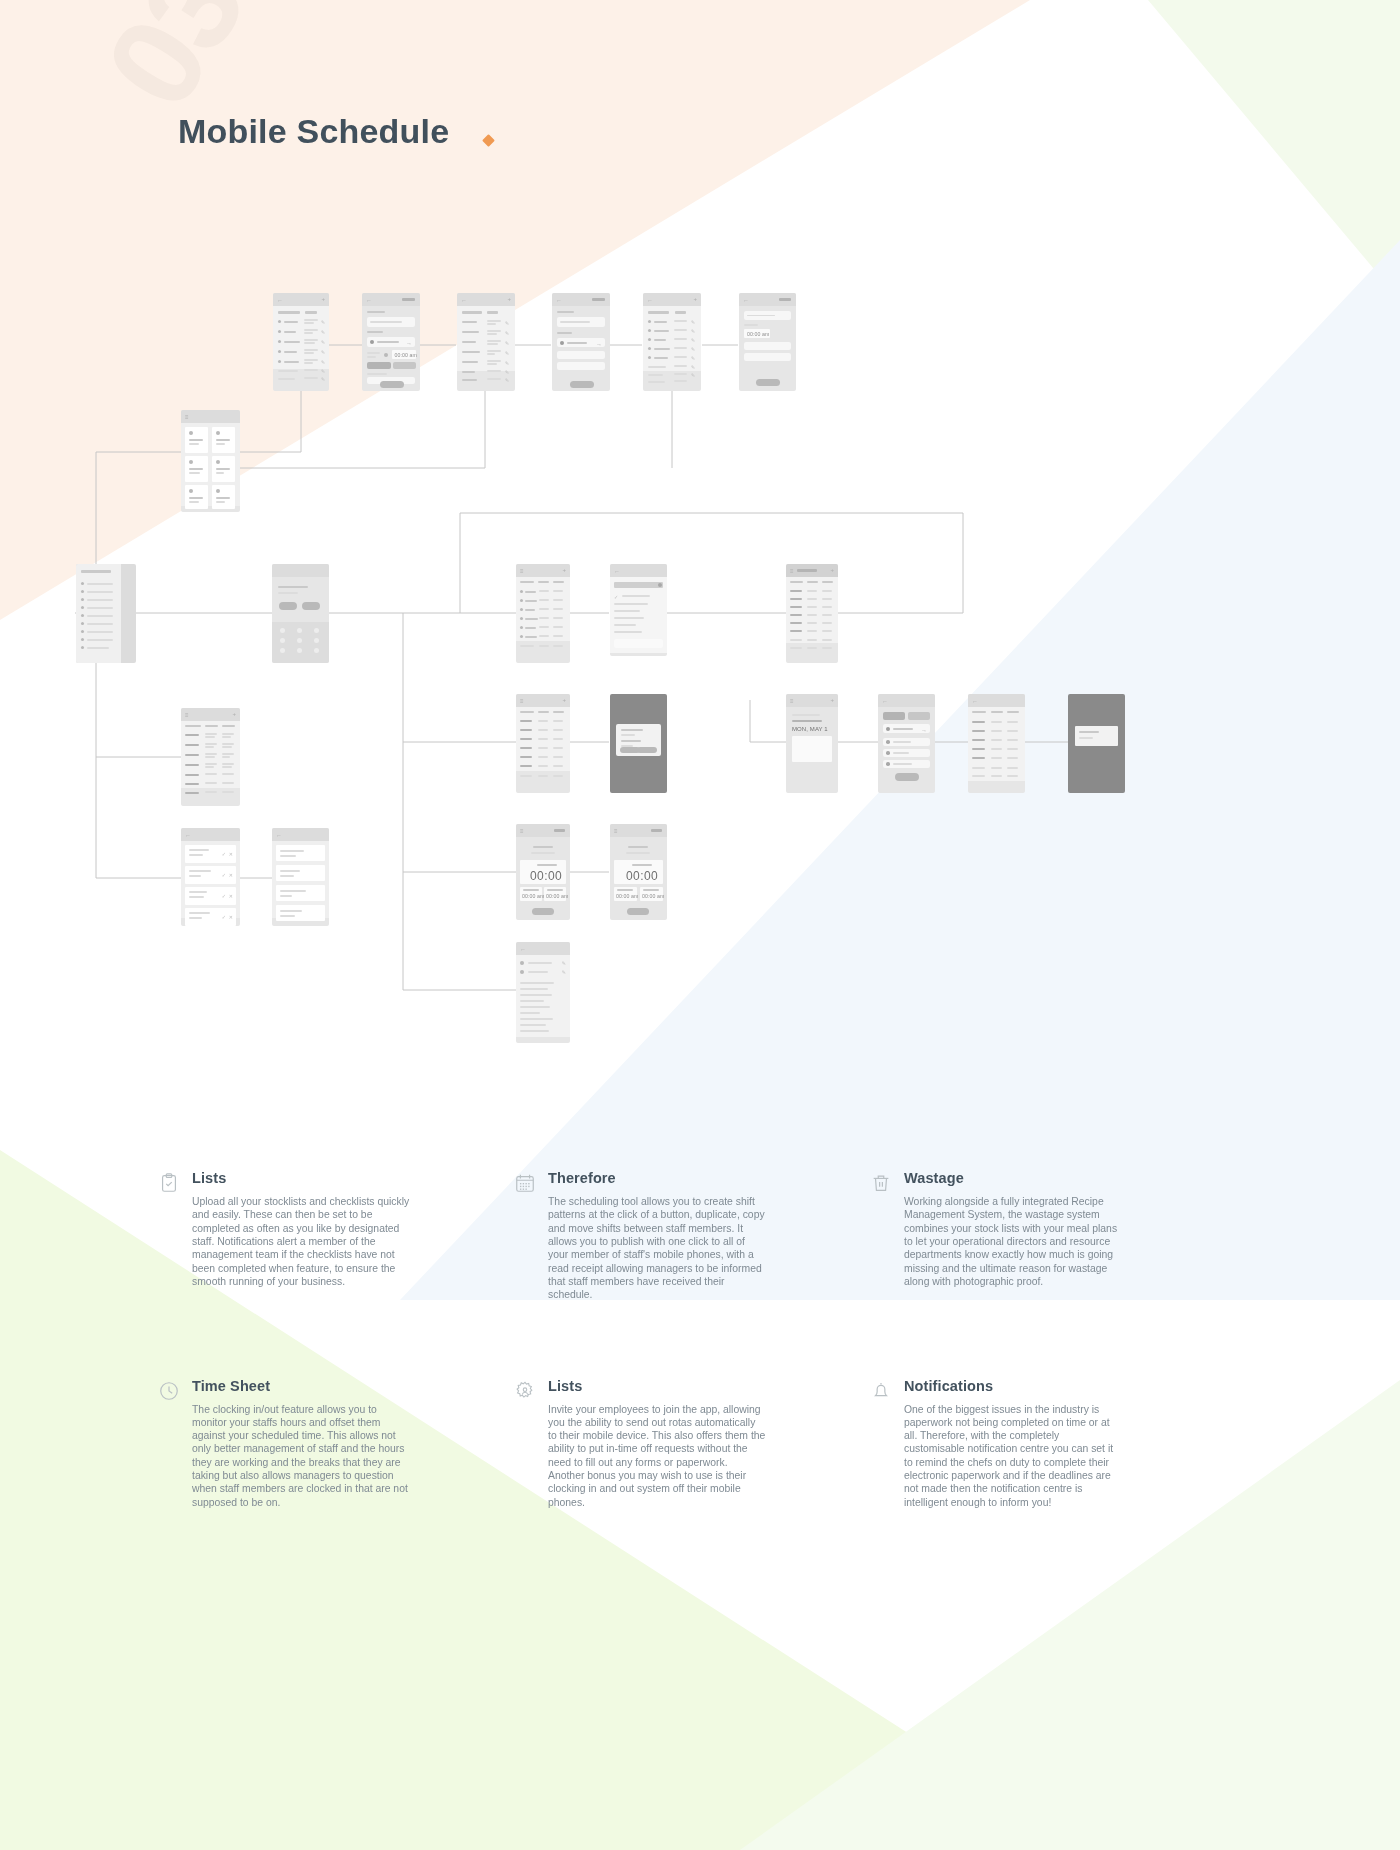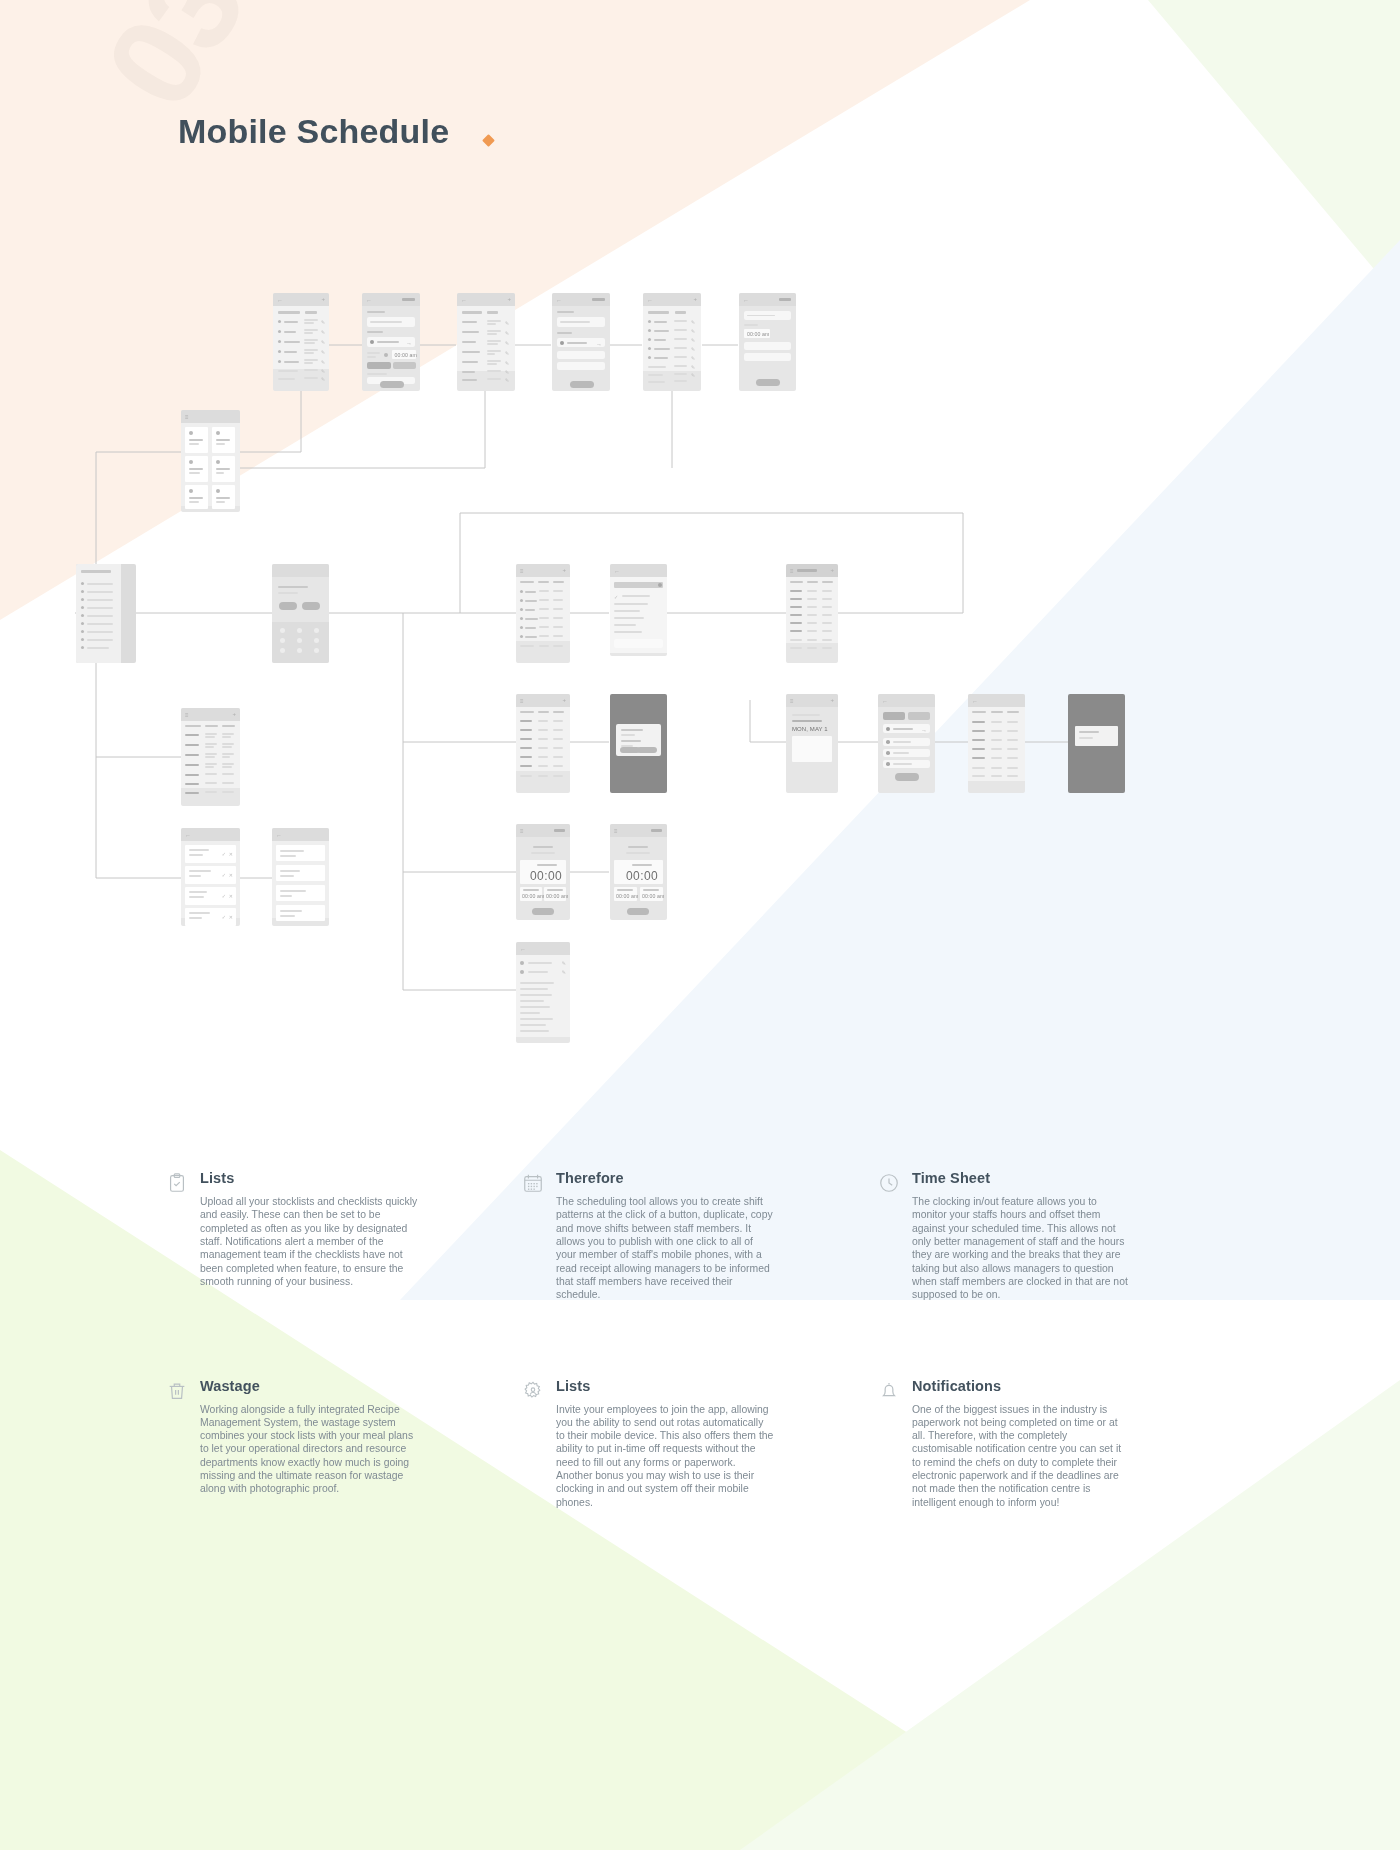--- a/index.html
+++ b/index.html
@@ -116,21 +116,21 @@
     font-size:12px;
     color:#6f6f6f;
     letter-spacing:.4px;
     white-space:nowrap;
   }
   .ph-head-ico { position:absolute; color:#b0b0b0; font-size:6px; line-height:6px; }
 
   
   #features {
     position:absolute;
-    left:8px; top:1150px; width:1303px; height:700px;
+    left:0; top:1150px; width:1303px; height:700px;
     z-index:6;
   }
   .feat-grid {
     position:absolute;
     left:158px; top:20px;
     width:1010px;
     display:grid;
     grid-template-columns: 1fr 1fr 1fr;
     column-gap:58px;
     row-gap:76px;
@@ -914,42 +914,42 @@
       </span>
       <div class="feat-body">
         <div class="feat-title">Therefore</div>
         <div class="feat-text">The scheduling tool allows you to create shift patterns at the click of a button, duplicate, copy and move shifts between staff members. It allows you to publish with one click to all of your member of staff's mobile phones, with a read receipt allowing managers to be informed that staff members have received their schedule.</div>
       </div>
     </div>
 
     <div class="feat">
       <span class="feat-ico">
         <svg viewBox="0 0 24 24" fill="none" stroke="currentColor" stroke-width="1.3">
-          <circle cx="12" cy="12" r="9"></circle>
-          <path d="M12 7v5l3.5 2.5"></path>
-        </svg>
-      </span>
-      <div class="feat-body">
-        <div class="feat-title">Time Sheet</div>
-        <div class="feat-text">The clocking in/out feature allows you to monitor your staffs hours and offset them against your scheduled time. This allows not only better management of staff and the hours they are working and the breaks that they are taking but also allows managers to question when staff members are clocked in that are not supposed to be on.</div>
-      </div>
-    </div>
-
-    <div class="feat">
-      <span class="feat-ico">
-        <svg viewBox="0 0 24 24" fill="none" stroke="currentColor" stroke-width="1.3">
           <path d="M4 7h16"></path>
           <path d="M9 7V4.5h6V7"></path>
           <path d="M6 7l1 13h10l1-13"></path>
           <path d="M10.5 11v5M13.5 11v5"></path>
         </svg>
       </span>
       <div class="feat-body">
         <div class="feat-title">Wastage</div>
         <div class="feat-text">Working alongside a fully integrated Recipe Management System, the wastage system combines your stock lists with your meal plans to let your operational directors and resource departments know exactly how much is going missing and the ultimate reason for wastage along with photographic proof.</div>
+      </div>
+    </div>
+
+    <div class="feat">
+      <span class="feat-ico">
+        <svg viewBox="0 0 24 24" fill="none" stroke="currentColor" stroke-width="1.3">
+          <circle cx="12" cy="12" r="9"></circle>
+          <path d="M12 7v5l3.5 2.5"></path>
+        </svg>
+      </span>
+      <div class="feat-body">
+        <div class="feat-title">Time Sheet</div>
+        <div class="feat-text">The clocking in/out feature allows you to monitor your staffs hours and offset them against your scheduled time. This allows not only better management of staff and the hours they are working and the breaks that they are taking but also allows managers to question when staff members are clocked in that are not supposed to be on.</div>
       </div>
     </div>
 
     <div class="feat">
       <span class="feat-ico">
         <svg viewBox="0 0 24 24" fill="none" stroke="currentColor" stroke-width="1.2">
           <path d="M12 2.6l1.6 1.9 2.4-.7.5 2.5 2.4.8-1.1 2.2 1.6 1.9-1.9 1.6.7 2.4-2.5.5-.8 2.4-2.2-1.1-1.9 1.6-1.6-1.9-2.4.7-.5-2.5-2.4-.8 1.1-2.2-1.6-1.9 1.9-1.6-.7-2.4 2.5-.5.8-2.4 2.2 1.1z"></path>
           <circle cx="12" cy="10.5" r="1.9"></circle>
           <path d="M8.9 16c.5-1.7 1.7-2.6 3.1-2.6s2.6.9 3.1 2.6"></path>
         </svg>

